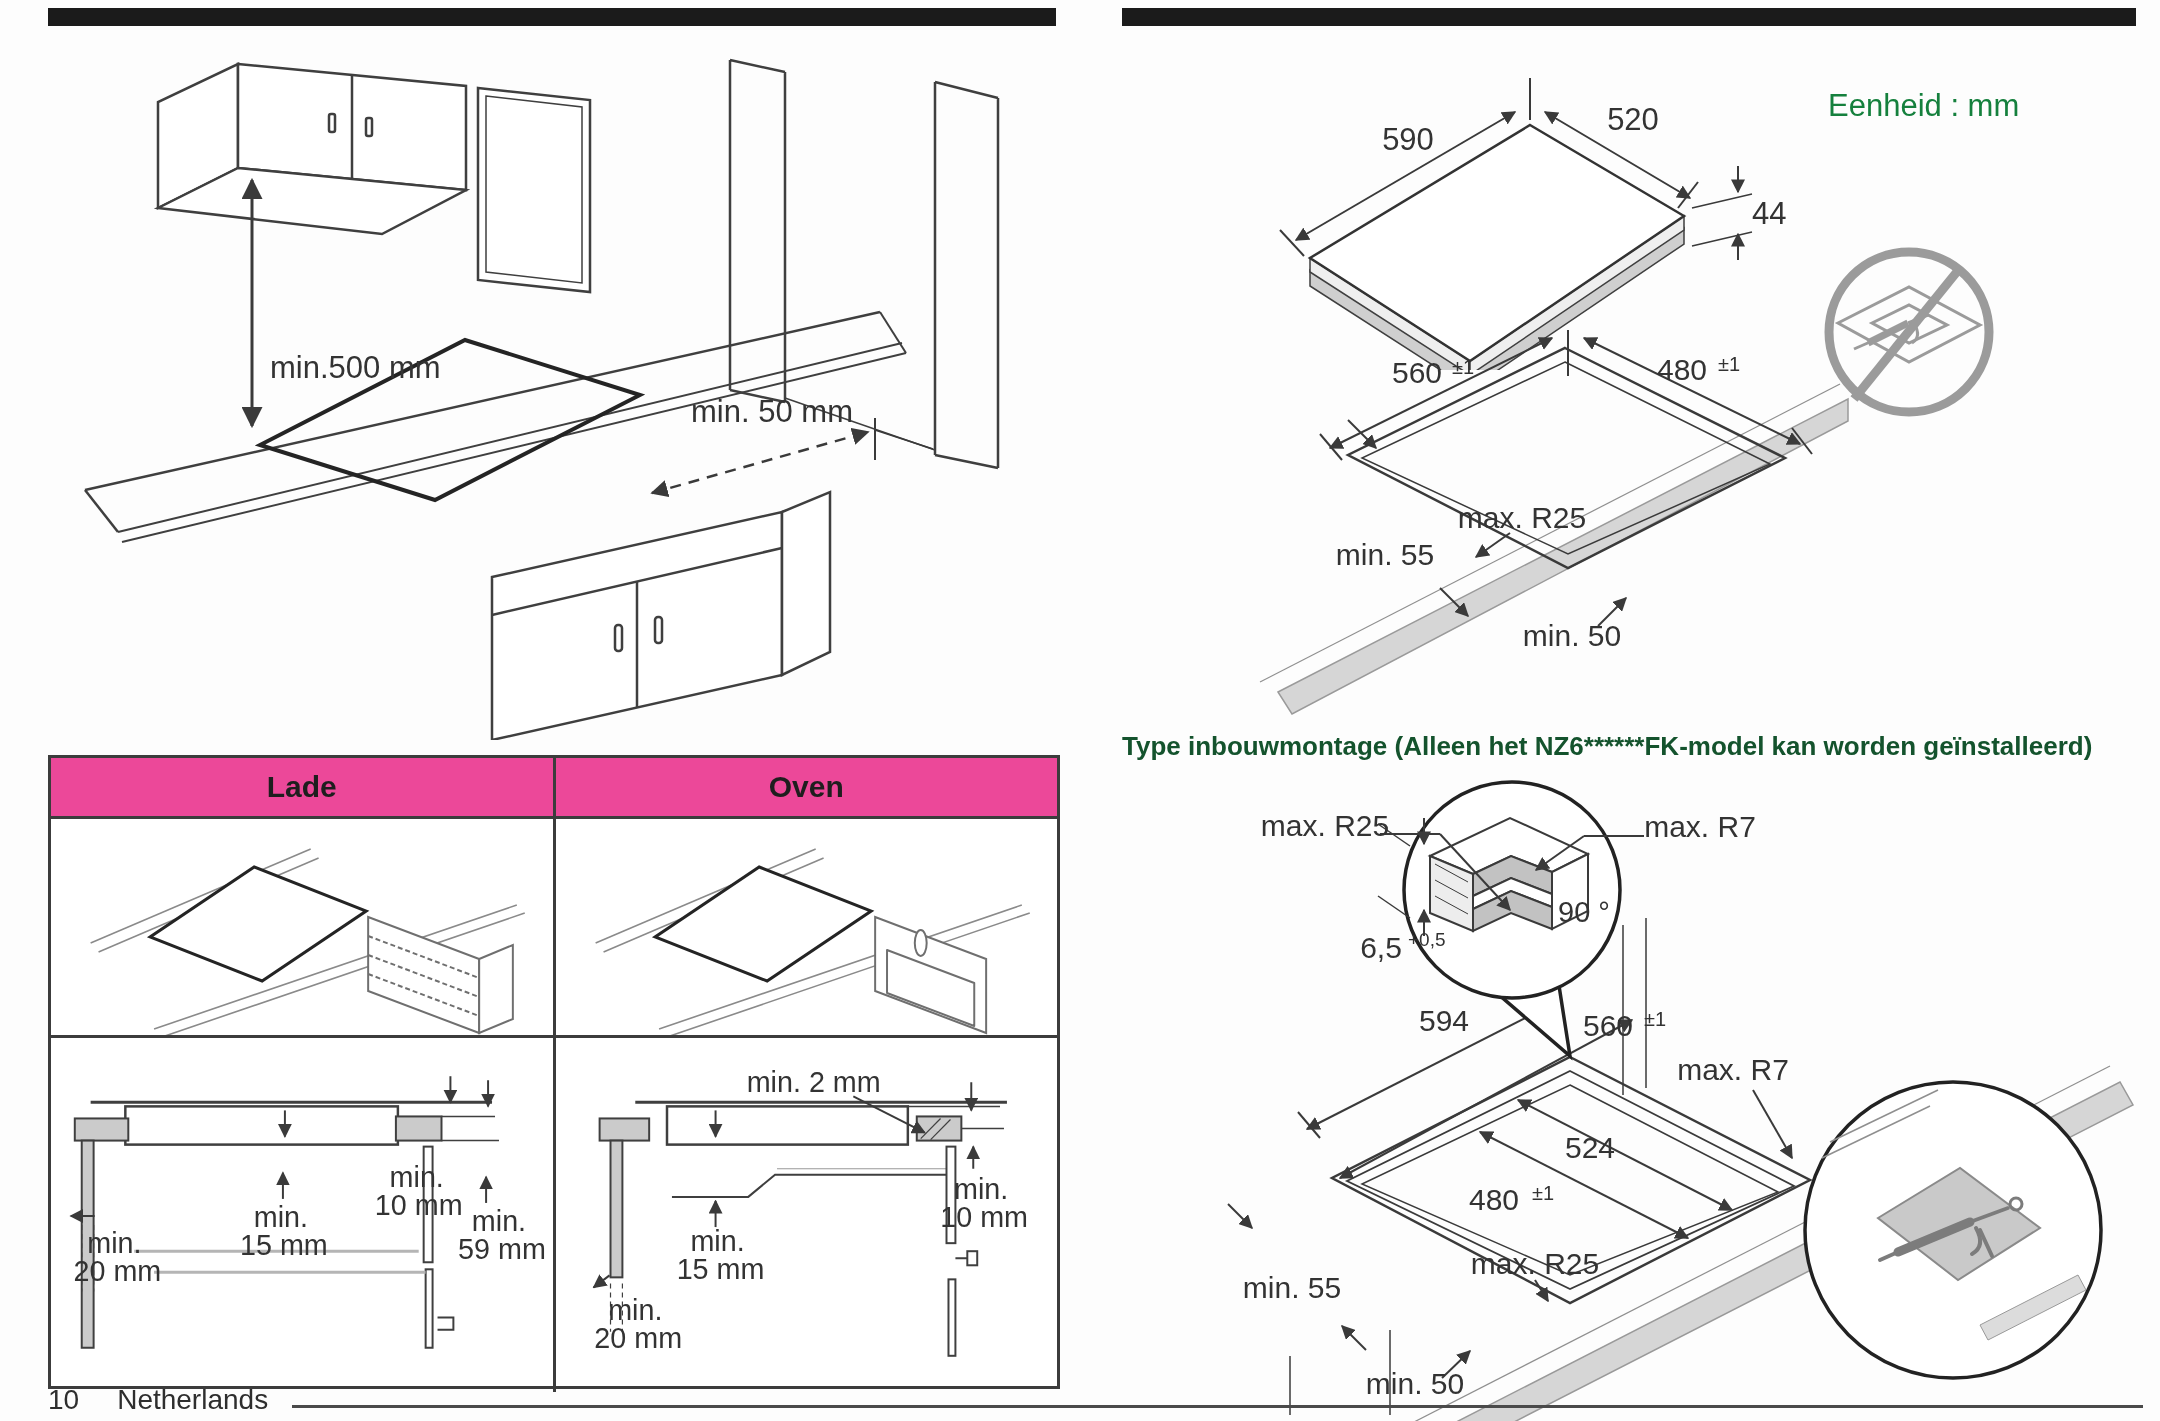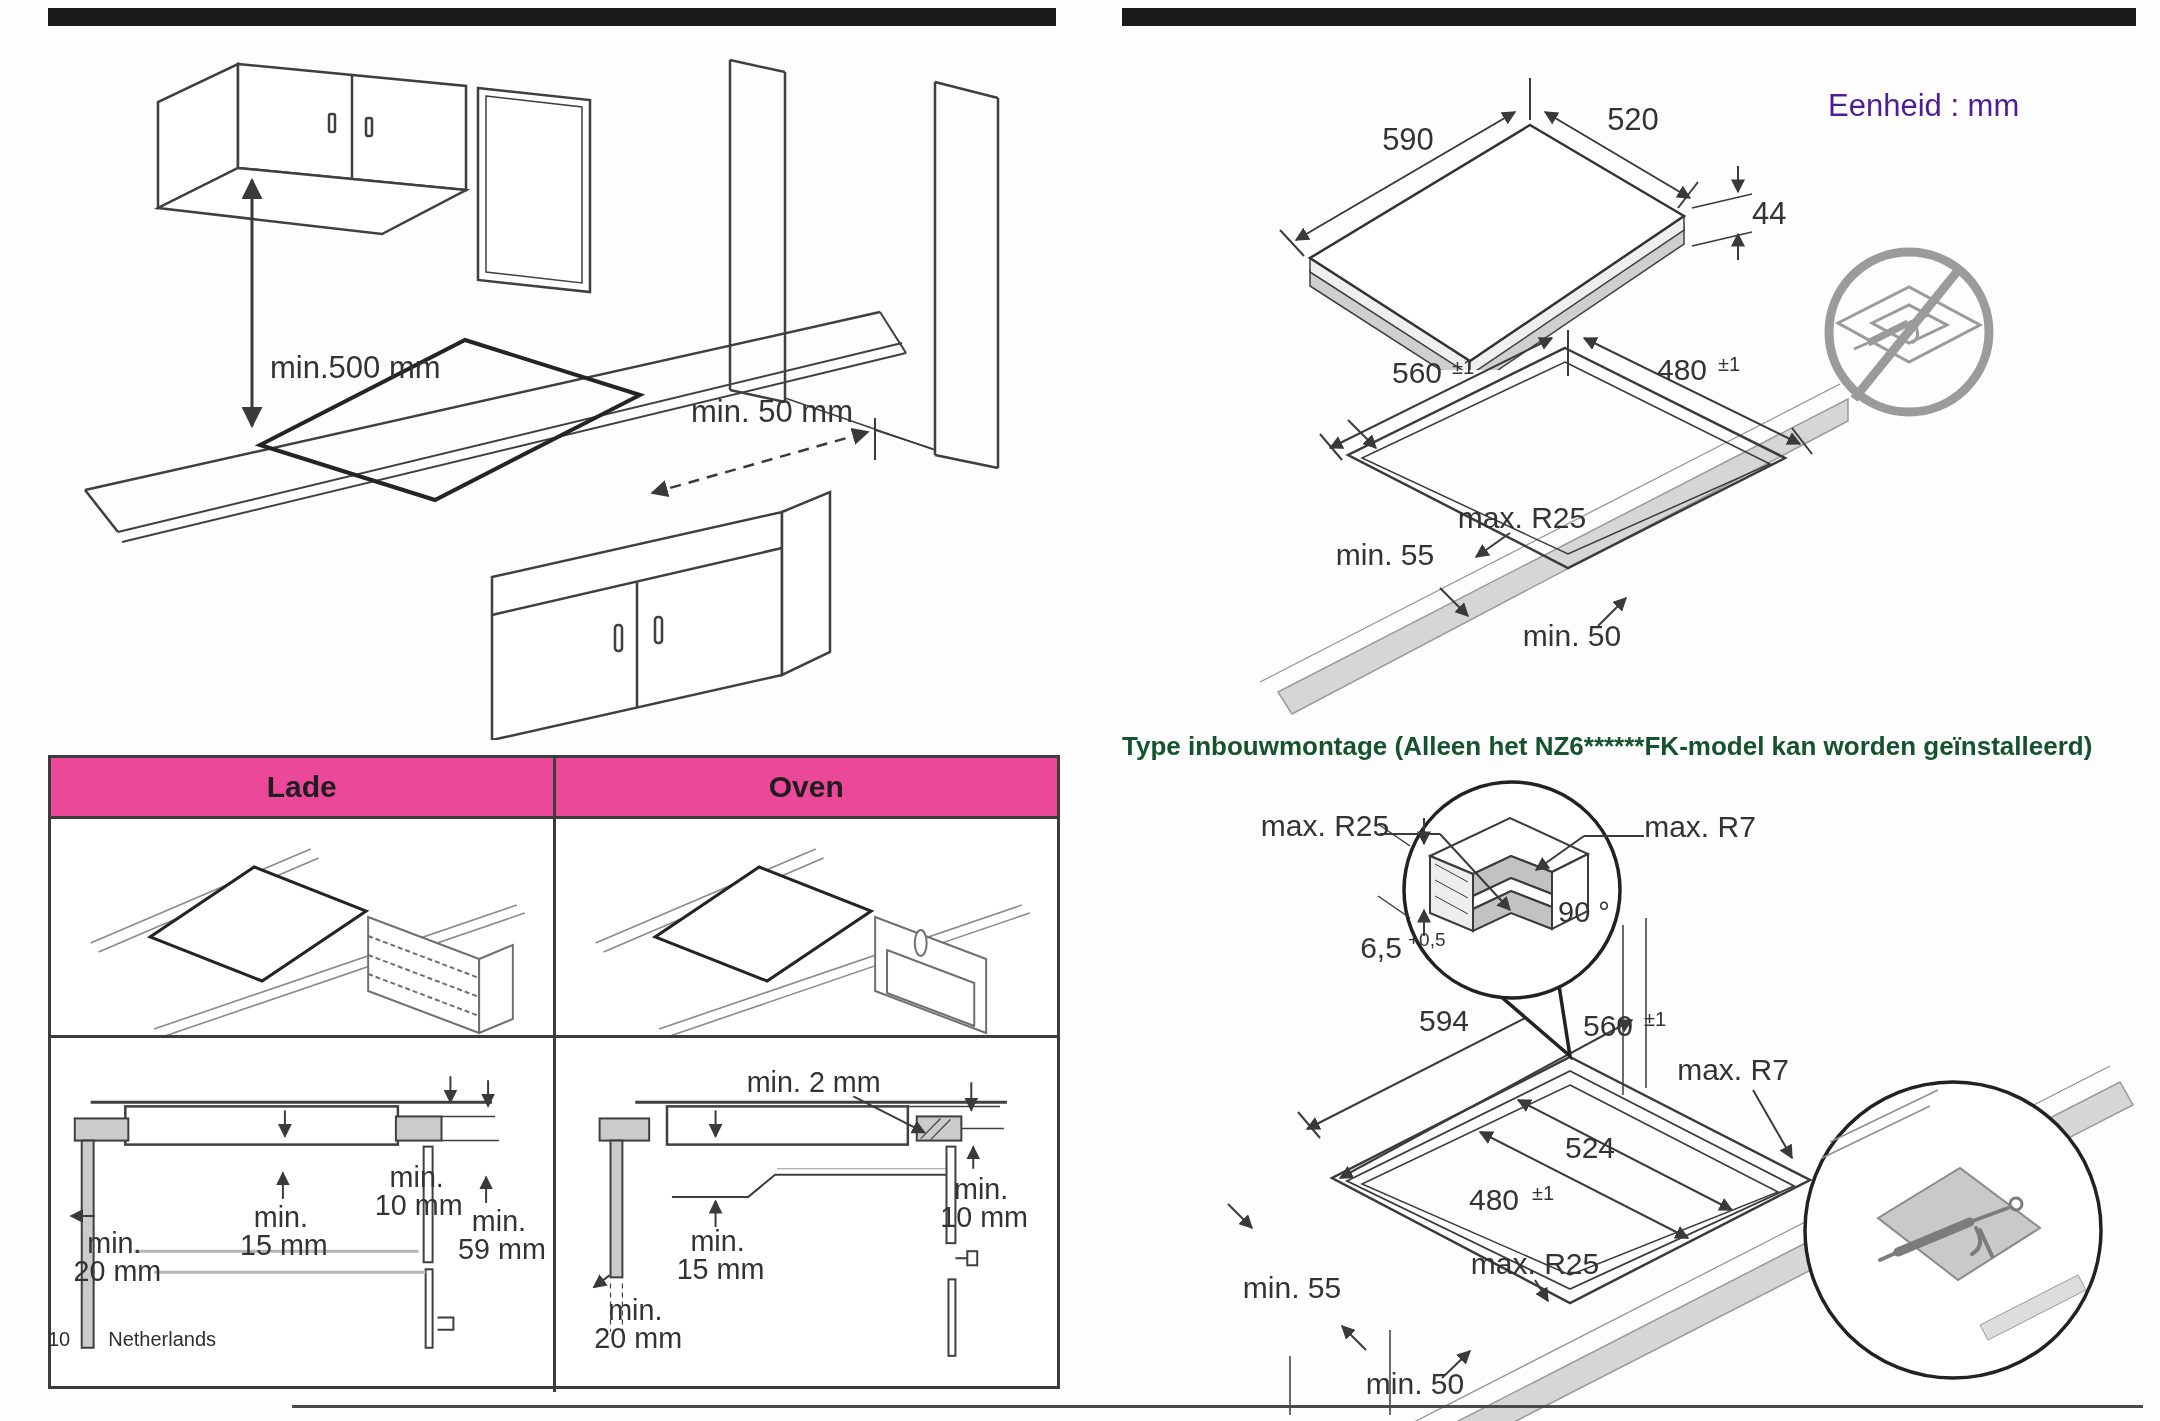--- a/index.html
+++ b/index.html
@@ -3,35 +3,35 @@
 <meta charset="utf-8">
 <style>
   html,body{margin:0;padding:0;background:#fff;}
   #page{position:relative;width:2160px;height:1421px;background:#fdfdfd;overflow:hidden;
         font-family:"Liberation Sans","DejaVu Sans",sans-serif;color:#333;}
   .topbar{position:absolute;top:8px;height:18px;background:#1b1b1b;}
   .topbar.left{left:48px;width:1008px;}
   .topbar.right{left:1122px;width:1014px;}
   .abs{position:absolute;}
   svg text{font-family:"Liberation Sans","DejaVu Sans",sans-serif;fill:#333;}
-  .unit-note{position:absolute;left:1828px;top:88px;font-size:31px;color:#4c1d95;}
+  .unit-note{position:absolute;left:1828px;top:88px;font-size:31px;color:#15803d;}
   .flush-title{position:absolute;left:1122px;top:731px;width:1030px;font-size:26px;font-weight:bold;color:#14532d;}
   .install-table{position:absolute;left:48px;top:755px;width:1012px;height:634px;
                  border:3px solid #3c3c3c;box-sizing:border-box;background:#fff;}
   .t-header{display:flex;height:58px;border-bottom:3px solid #3c3c3c;background:#ec4899;}
   .t-h-cell{flex:1;display:flex;align-items:center;justify-content:center;
             font-size:30px;font-weight:600;color:#1e1e1e;}
   .t-h-cell.first{border-right:3px solid #3c3c3c;}
   .t-row{display:flex;}
   .t-row.r1{height:216px;}
   .t-row.r2{height:354px;border-top:3px solid #3c3c3c;}
   .t-cell{flex:1;position:relative;}
   .t-cell.first{border-right:3px solid #3c3c3c;}
   .t-cell svg{display:block;width:100%;height:100%;}
-  .footer{position:absolute;left:48px;top:1328px;font-size:20px;color:#2e2e2e;}
+  .footer{position:absolute;left:48px;top:1384px;font-size:28px;color:#2e2e2e;}
   .footer .pg{margin-right:38px;}
   .footer-line{position:absolute;left:292px;top:1405px;width:1851px;height:3px;background:#4a4a4a;}
 </style>
 </head>
 <body>
 
 <div id="page">
 
   <div class="topbar left"></div>
   <div class="topbar right"></div>

